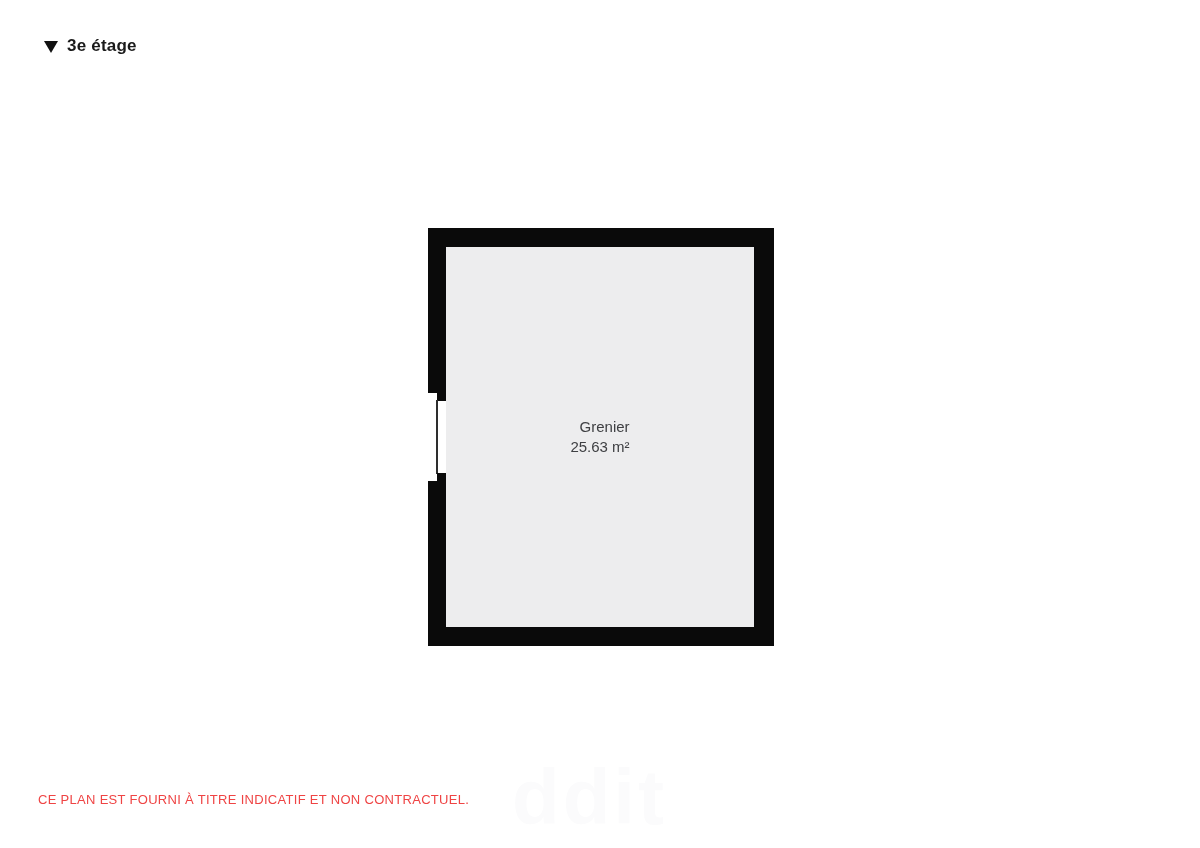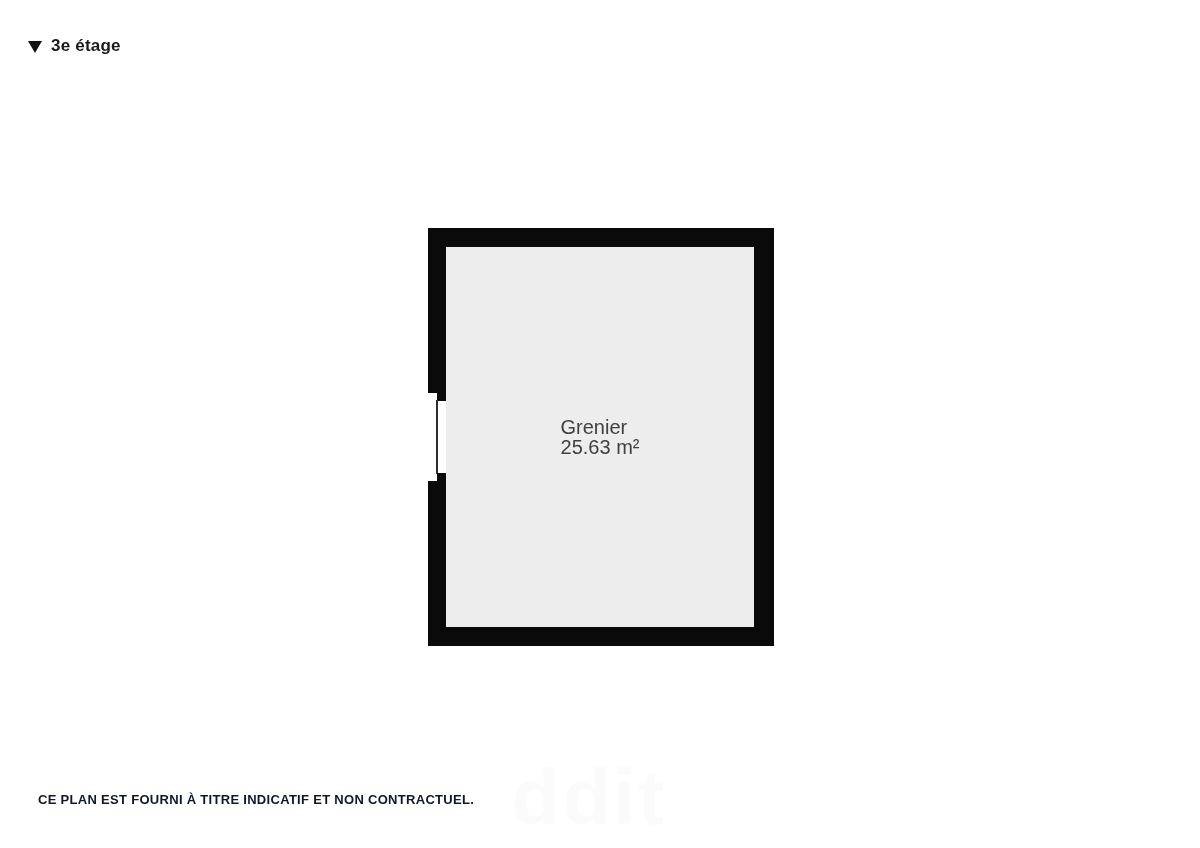--- a/index.html
+++ b/index.html
@@ -11,21 +11,21 @@
     height: 848px;
     position: relative;
     background: #ffffff;
     overflow: hidden;
     font-family: "Liberation Sans", sans-serif;
   }
 
   
   .floor-header {
     position: absolute;
-    left: 28px;
+    left: 44px;
     top: 36px;
     display: flex;
     align-items: center;
     gap: 9px;
     cursor: pointer;
   }
   .tri-down {
     width: 0;
     height: 0;
     border-left: 7px solid transparent;
@@ -54,23 +54,23 @@
     left: 18px;
     top: 19px;
     width: 308px;
     height: 380px;
     background: #ededee;
     display: flex;
     align-items: center;
     justify-content: center;
   }
   .room-label {
-    text-align: left;
+    text-align: right;
     color: #3f4043;
-    font-size: 20px;
+    font-size: 15px;
     line-height: 20px;
   }
 
   
   .window-opening {
     position: absolute;
     left: 0px;
     top: 165px;
     width: 18px;
     height: 88px;
@@ -111,22 +111,21 @@
     letter-spacing: 3px;
     color: #fbfbfc; 
     user-select: none;
   }
   .disclaimer {
     position: absolute;
     left: 38px;
     top: 792px;
     font-size: 13px;
     letter-spacing: 0.3px;
-    color: #0f172a;
-    font-weight: bold;
+    color: #ef4444;
   }
 </style>
 </head>
 <body>
 
 <div class="floor-header">
   <span class="tri-down"></span>
   <span class="floor-label">3e étage</span>
 </div>
 

